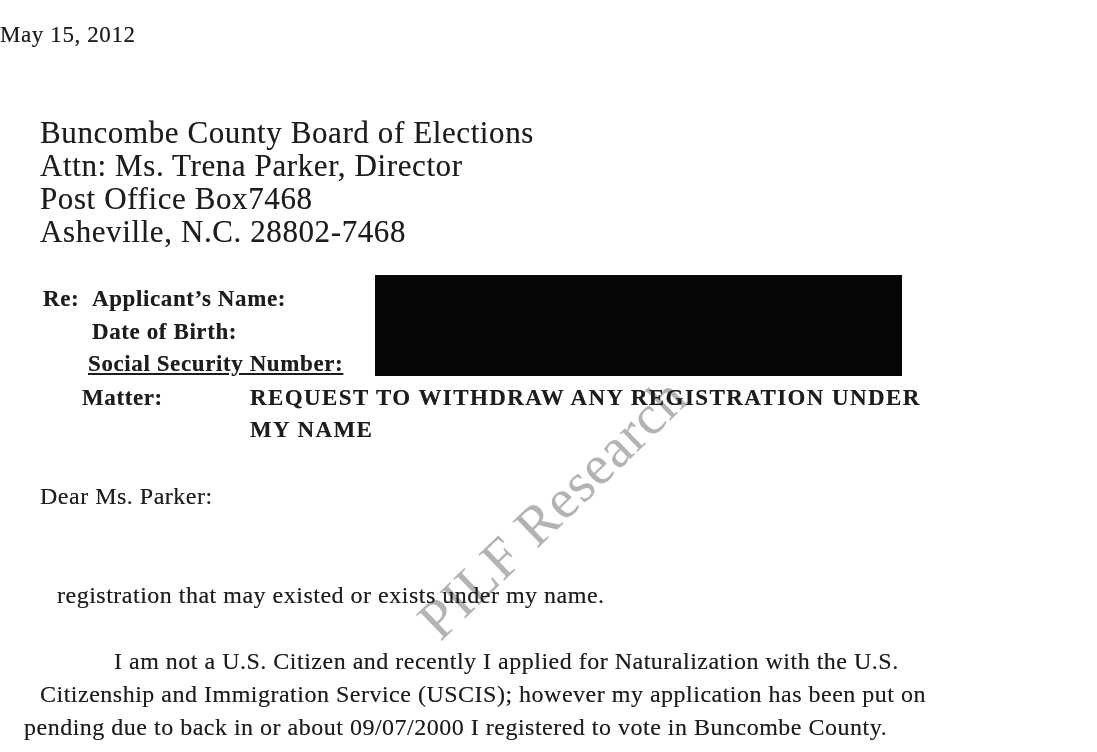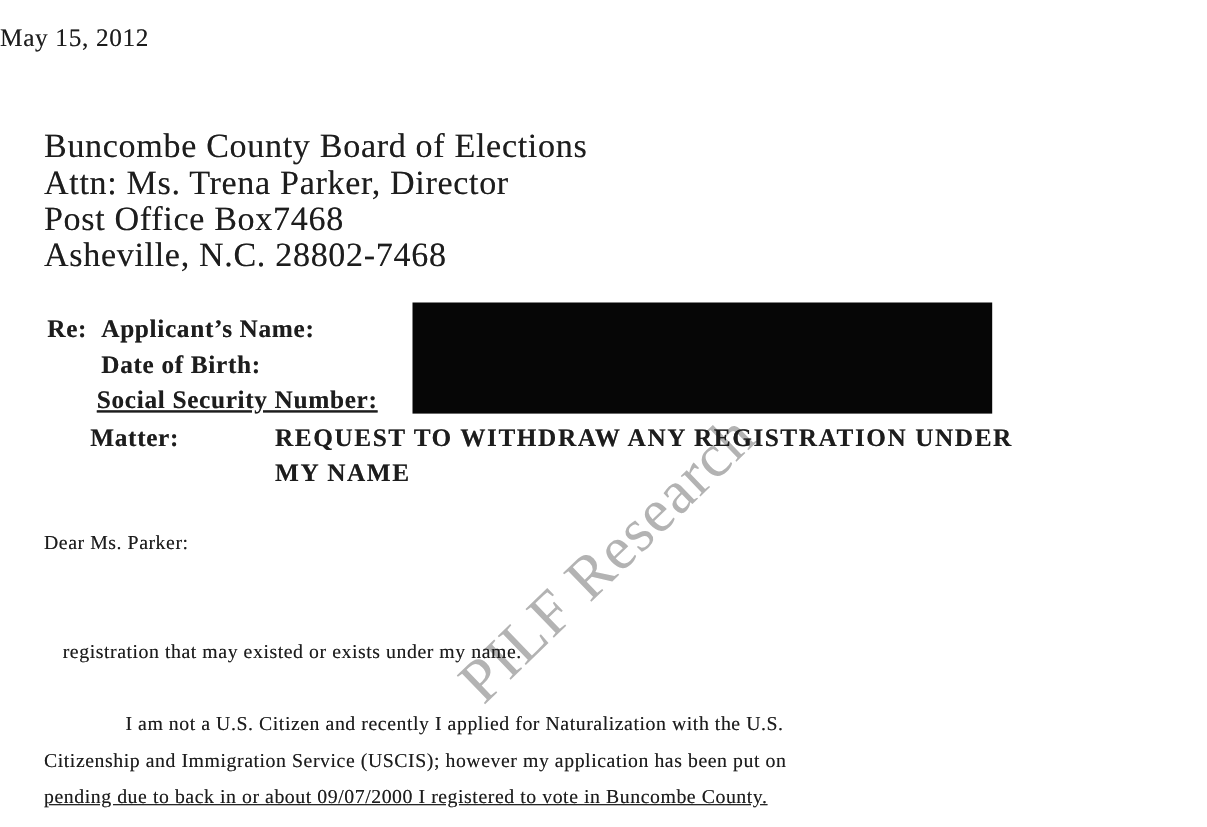--- a/index.html
+++ b/index.html
@@ -12,21 +12,21 @@
     width: 1097px;
     height: 752px;
     background: #ffffff;
     overflow: hidden;
     font-family: "Liberation Serif", serif;
     color: #1d1d1d;
   }
   .abs {
     position: absolute;
     white-space: nowrap;
-    font-size: 18px;
+    font-size: 24px;
     letter-spacing: 0.5px;
     z-index: 2;
     text-shadow: 0 0 0.4px rgba(20,20,20,0.55);
   }
   .date-line {
     position: absolute;
     left: 0;
     right: 0;
     top: 22px;
     text-align: left;
@@ -106,15 +106,15 @@
   <span class="abs caps" style="left:250px; top:417px;">MY NAME</span>
 
   <div class="redaction"></div>
 
   <span class="abs" style="left:40px; top:483px;">Dear Ms. Parker:</span>
 
   <span class="abs" style="left:40px;  top:582px;margin-left:17px;">registration that may existed or exists under my name.</span>
 
   <span class="abs" style="left:114px; top:648px;">I am not a U.S. Citizen and recently I applied for Naturalization with the U.S.</span>
   <span class="abs" style="left:40px;  top:681px;">Citizenship and Immigration Service (USCIS); however my application has been put on</span>
-  <span class="abs" style="left:40px;  top:714px;text-decoration:underline;">pending due to back in or about 09/07/2000 I registered to vote in Buncombe County.</span>
+  <span class="abs" style="left:24px;  top:714px;">pending due to back in or about 09/07/2000 I registered to vote in Buncombe County.</span>
 
 </div>
 
 </body></html>

